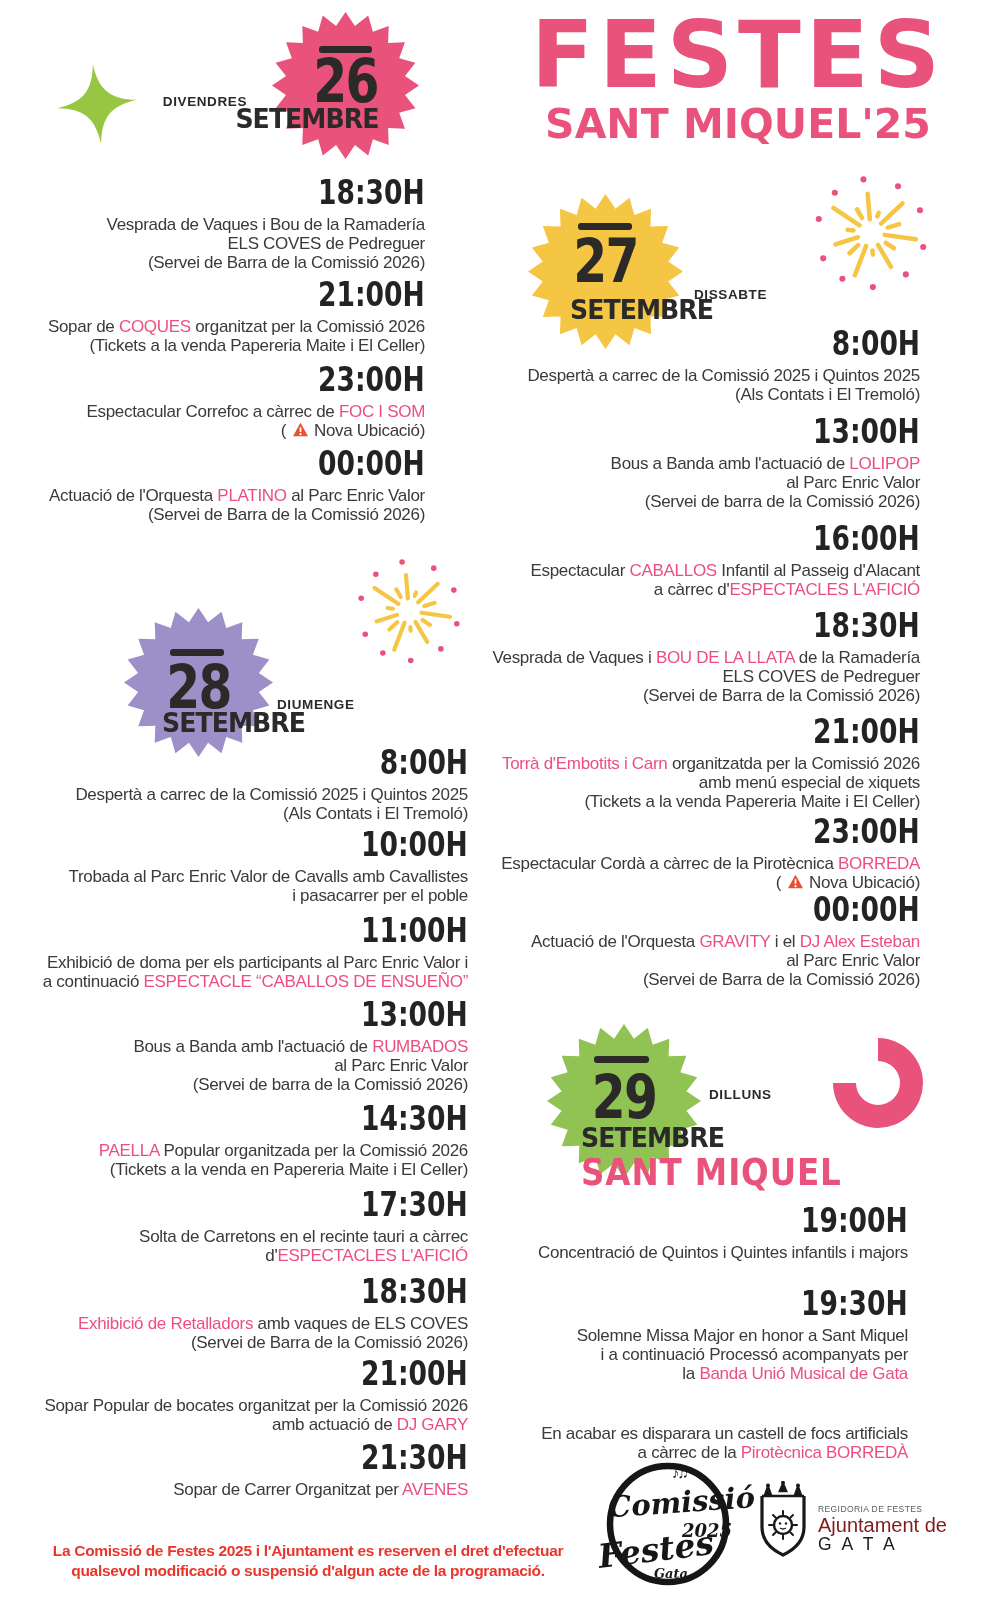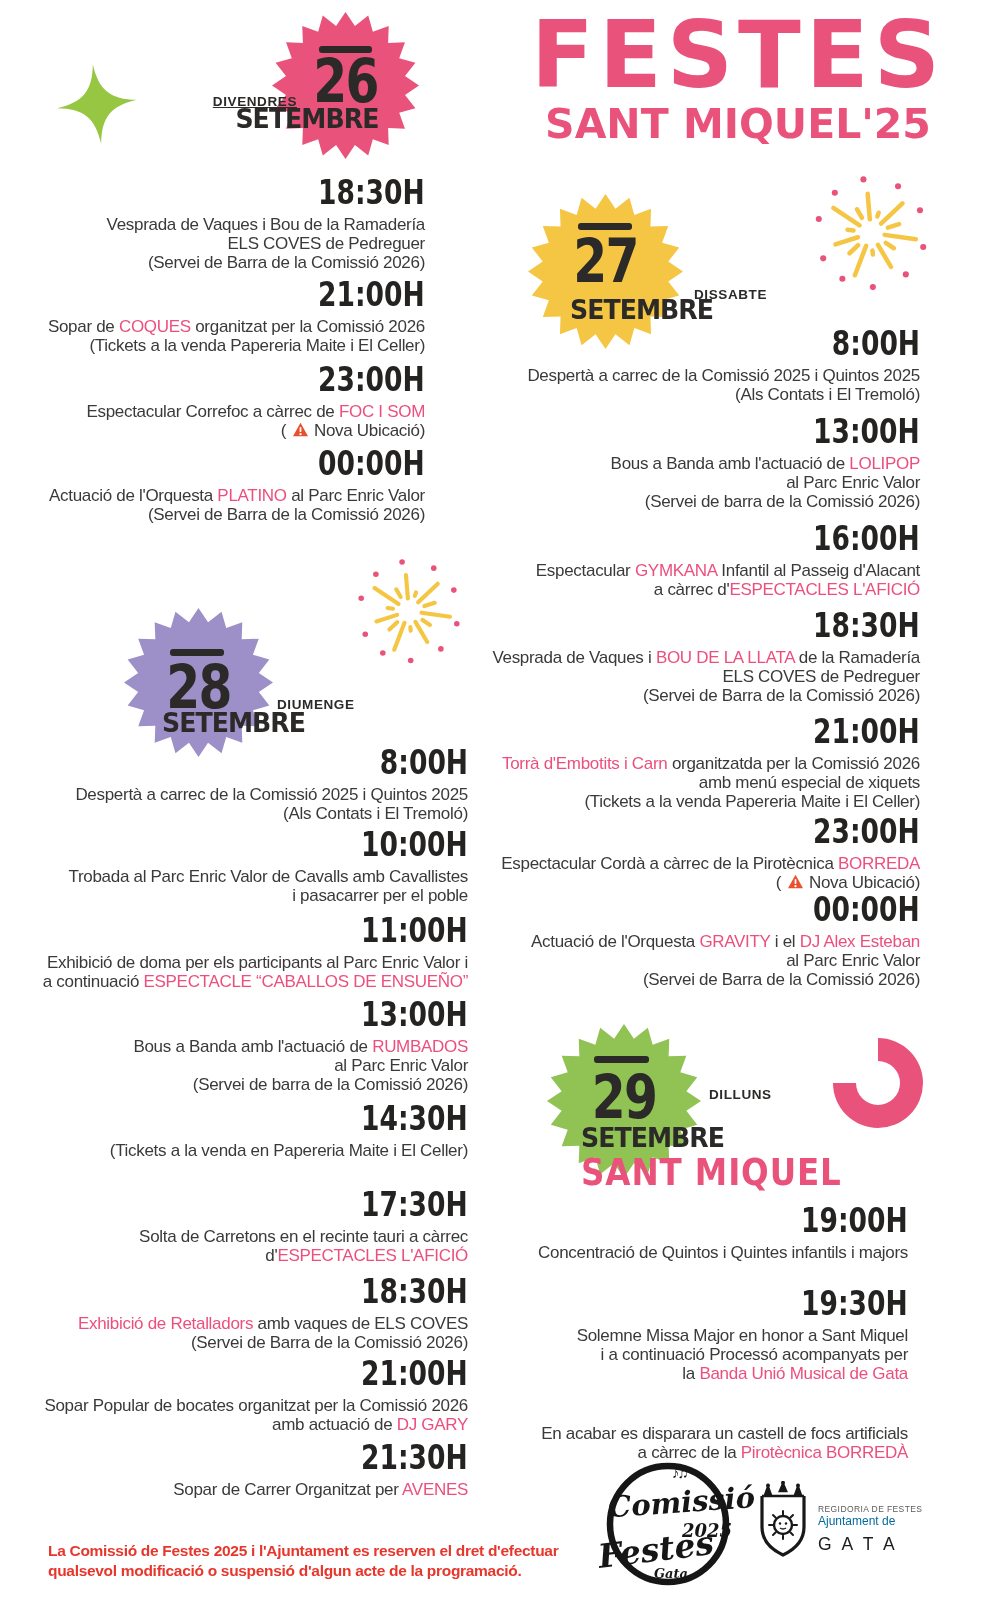--- a/index.html
+++ b/index.html
@@ -36,21 +36,21 @@
     white-space:nowrap; transform:scaleX(0.97); transform-origin:left center;
   }
   .weekday {
     position:absolute; color:#2b2a28; font-weight:bold; font-size:13.5px;
     letter-spacing:0.6px; white-space:nowrap;
   }
   .burst26 { left:272px; top:12px;  width:147px; height:147px; }
   .ov26    { left:319px; top:46px;  width:53px; }
   .num26   { left:272px; top:50px;  width:147px; }
   .month26 { right:627px; top:106px; transform-origin:right center; text-align:right; }
-  .wd26    { right:708px; top:94px;text-decoration:underline; }
+  .wd26    { right:758px; top:94px; }
   .burst27 { left:528px; top:194px; width:155px; height:155px; }
   .ov27    { left:578px; top:223px; width:54px; }
   .num27   { left:528px; top:230px; width:155px; }
   .month27 { left:570px; top:297px; }
   .wd27    { left:694px; top:287px; }
   .burst28 { left:124px; top:608px; width:149px; height:149px; }
   .ov28    { left:170px; top:649px; width:54px; }
   .num28   { left:124px; top:656px; width:149px; }
   .month28 { left:162px; top:710px; }
   .wd28    { left:277px; top:697px; }
@@ -72,40 +72,40 @@
     display:inline-block; font-family:"DejaVu Sans", sans-serif; font-weight:bold;
     font-size:34px; color:#242321; letter-spacing:0px;
     transform:scaleX(0.78); transform-origin:right center;
   }
   .line { font-size:17px; line-height:19px; letter-spacing:-0.3px; color:#3b3a39; }
   .line .hl { color:var(--hl); }
   .warn { display:inline-block; width:17px; height:15px; margin:0 1px; vertical-align:-1px; }
   .warn svg { display:block; width:100%; height:100%; }
   
   .disclaimer {
-    left:48px; top:1541px; width:520px; text-align:left;
+    left:48px; top:1541px; width:520px; text-align:center;
     font-weight:bold; font-size:15.5px; line-height:20px; letter-spacing:-0.3px;
     color:var(--red);
   }
   .comissio-logo { left:596px; top:1462px; width:150px; height:130px; color:#161616; }
   .comissio-logo .ring { position:absolute; left:8px; top:0; }
   .c-notes { position:absolute; left:76px; top:2px; font-size:15px; letter-spacing:-2px; }
   .c-line1 { position:absolute; left:12px; top:24px; width:126px; text-align:center;
              font-family:"DejaVu Serif", serif; font-style:italic; font-weight:bold;
              font-size:29px; transform:rotate(-4deg); }
   .c-year  { position:absolute; left:86px; top:58px; font-family:"DejaVu Serif", serif;
              font-style:italic; font-weight:bold; font-size:18px; }
   .c-line2 { position:absolute; left:-6px; top:68px; width:132px; text-align:center;
              font-family:"DejaVu Serif", serif; font-style:italic; font-weight:bold;
              font-size:33px; transform:rotate(-7deg); }
   .c-town  { position:absolute; left:58px; top:104px; font-family:"DejaVu Serif", serif;
              font-style:italic; font-weight:bold; font-size:13px; }
   .shield  { left:752px; top:1481px; width:62px; height:84px; }
   .aj-regidoria { left:818px; top:1504px; font-size:8.5px; letter-spacing:0.4px; color:#5a5a5a; }
-  .aj-name { left:818px; top:1514px; font-size:12px; color:#0369a1; }
+  .aj-name { left:818px; top:1514px; font-size:20px; color:#7f1d1d; }
   .aj-town { left:818px; top:1534px; font-size:17.5px; letter-spacing:3px; color:#1d1d1d; }
 </style>
 </head>
 <body>
 
 <div class="poster">
 
   <svg class="abs" style="left:57px;top:63px;transform:rotate(-6deg)" width="80" height="82" viewBox="0 0 100 100">
     <path d="M50 0 C54 33 67 46 100 50 C67 54 54 67 50 100 C46 67 33 54 0 50 C33 46 46 33 50 0 Z" class="fill-lime" fill="#97C643"></path>
   </svg>
@@ -222,21 +222,21 @@
           <div class="line"><span>(Als Contats i El Tremoló)</span></div>
         </div>
         <div class="event" style="top: 417px; right: 85px;">
           <div class="timewrap"><span class="time">13:00H</span></div>
           <div class="line"><span>Bous a Banda amb l'actuació de </span><span class="hl">LOLIPOP</span></div>
           <div class="line"><span>al Parc Enric Valor</span></div>
           <div class="line"><span>(Servei de barra de la Comissió 2026)</span></div>
         </div>
         <div class="event" style="top: 524px; right: 85px;">
           <div class="timewrap"><span class="time">16:00H</span></div>
-          <div class="line"><span>Espectacular </span><span class="hl">GYMKANA</span><span> Infantil al Passeig d'Alacant</span></div>
+          <div class="line"><span>Espectacular </span><span class="hl">CABALLOS</span><span> Infantil al Passeig d'Alacant</span></div>
           <div class="line"><span>a càrrec d'</span><span class="hl">ESPECTACLES L'AFICIÓ</span></div>
         </div>
         <div class="event" style="top: 611px; right: 85px;">
           <div class="timewrap"><span class="time">18:30H</span></div>
           <div class="line"><span>Vesprada de Vaques i </span><span class="hl">BOU DE LA LLATA</span><span> de la  Ramadería</span></div>
           <div class="line"><span>ELS COVES de Pedreguer</span></div>
           <div class="line"><span>(Servei de Barra de la Comissió 2026)</span></div>
         </div>
         <div class="event" style="top: 717px; right: 85px;">
           <div class="timewrap"><span class="time">21:00H</span></div>
@@ -287,20 +287,21 @@
           <div class="line"><span>a continuació </span><span class="hl">ESPECTACLE “CABALLOS DE ENSUEÑO”</span></div>
         </div>
         <div class="event" style="top: 1000px; right: 537px;">
           <div class="timewrap"><span class="time">13:00H</span></div>
           <div class="line"><span>Bous a Banda amb l'actuació de </span><span class="hl">RUMBADOS</span></div>
           <div class="line"><span>al Parc Enric Valor</span></div>
           <div class="line"><span>(Servei de barra de la Comissió 2026)</span></div>
         </div>
         <div class="event" style="top: 1104px; right: 537px;">
           <div class="timewrap"><span class="time">14:30H</span></div>
+          <div class="line"><span class="hl">PAELLA</span><span> Popular organitzada per la Comissió 2026</span></div>
           <div class="line"><span>(Tickets a la venda en Papereria Maite i El Celler)</span></div>
         </div>
         <div class="event" style="top: 1190px; right: 537px;">
           <div class="timewrap"><span class="time">17:30H</span></div>
           <div class="line"><span>Solta de Carretons en el recinte tauri a càrrec</span></div>
           <div class="line"><span>d'</span><span class="hl">ESPECTACLES L'AFICIÓ</span></div>
         </div>
         <div class="event" style="top: 1277px; right: 537px;">
           <div class="timewrap"><span class="time">18:30H</span></div>
           <div class="line"><span class="hl">Exhibició de Retalladors</span><span> amb vaques de ELS COVES</span></div>

